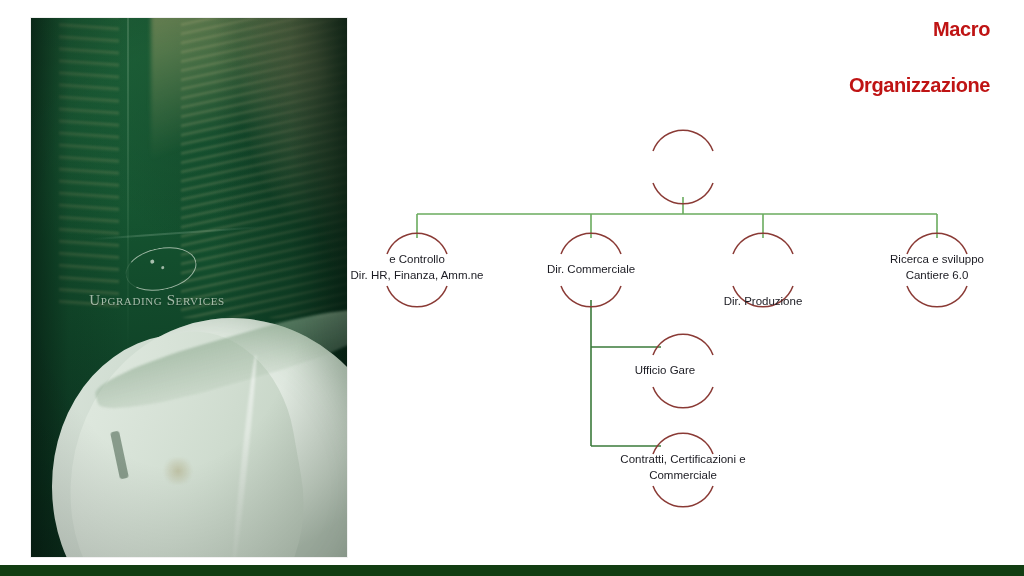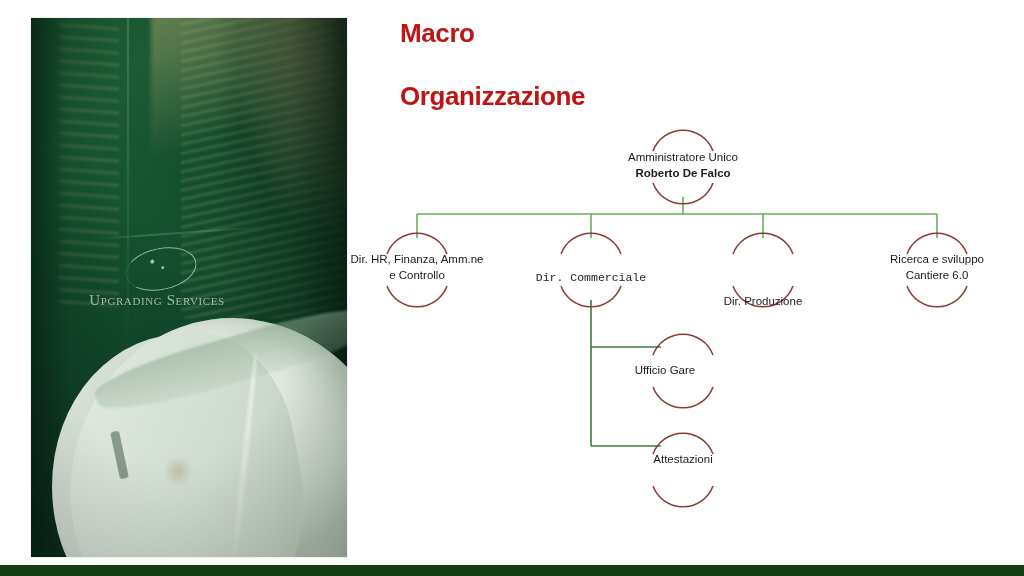--- a/index.html
+++ b/index.html
@@ -199,23 +199,23 @@
   }
   .photo-vignette {
     background: radial-gradient(ellipse 95% 85% at 45% 45%, rgba(0,0,0,0) 45%, rgba(0,0,0,.28) 100%);
   }
 
   
   #title {
     position: absolute;
     left: 400px; top: 18px;
     width: 590px;
-    text-align: left;
+    text-align: right;
     color: #bf1414;
-    font-size: 26px;
+    font-size: 20px;
     font-weight: bold;
     line-height: 1.18;
     letter-spacing: -0.4px;
   }
   #title .l2 { display: block; margin-top: 32px; }
 
   
   #chart {
     position: absolute;
     left: 347px; top: 0;
@@ -313,48 +313,45 @@
         <path d="M560 286 A 32 32 0 0 0 620 286"></path>
 
         <path d="M306 355 A 32 32 0 0 1 366 355"></path>
         <path d="M306 387 A 32 32 0 0 0 366 387"></path>
 
         <path d="M306 454 A 32 32 0 0 1 366 454"></path>
         <path d="M306 486 A 32 32 0 0 0 366 486"></path>
       </g>
     </svg>
 
-    <div class="node" style="left:186px; top:150px; width:300px;">
-      <span class="role">Amministratore Unico</span>
-      <span class="person">Roberto De Falco</span>
-    </div>
 
     <div class="node" style="left:-80px; top:252px; width:300px;">
+      <span class="role">e Controllo</span>
       <span class="role">Dir. HR, Finanza, Amm.ne</span>
-      <span class="role">e Controllo</span>
-    </div>
-
-    <div class="node" style="left:94px; top:270px; width:300px;font-family:Liberation Mono, monospace;">
+    </div>
+
+    <div class="node" style="left:94px; top:262px; width:300px;">
       <span class="role">Dir. Commerciale</span>
     </div>
 
     <div class="node" style="left:266px; top:262px; width:300px;margin-top:32px;">
       <span class="role">Dir. Produzione</span>
     </div>
 
     <div class="node" style="left:440px; top:252px; width:300px;">
       <span class="role">Ricerca e sviluppo</span>
       <span class="role">Cantiere 6.0</span>
     </div>
 
     <div class="node" style="left:168px; top:363px; width:300px;">
       <span class="role">Ufficio Gare</span>
     </div>
 
     <div class="node" style="left:186px; top:452px; width:300px;">
-      <span class="role">Attestazioni</span>
+      <span class="role">Contratti, Certificazioni e</span>
+      <span class="role">Commerciale</span>
     </div>
 
   </div>
 
   <div id="bottom-bar"></div>
 
 </div>
 
 </body></html>

